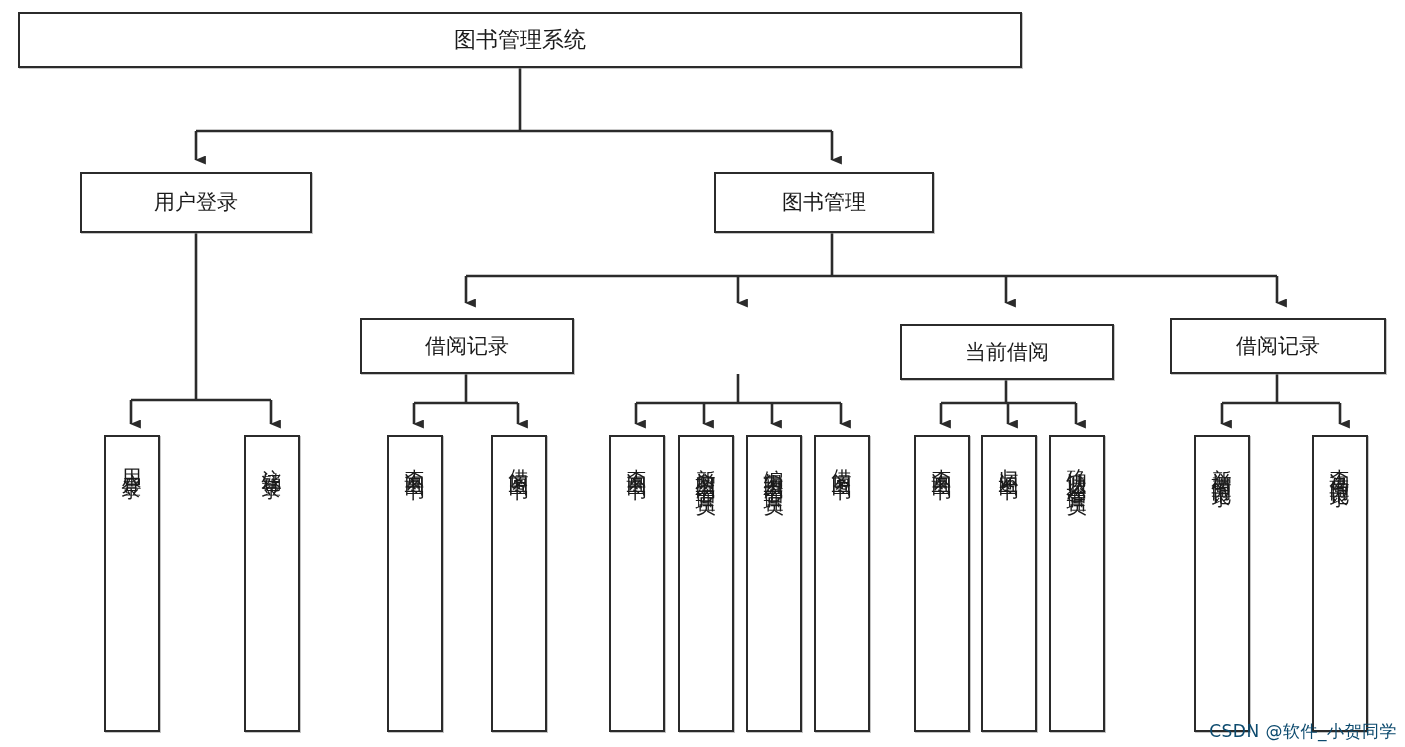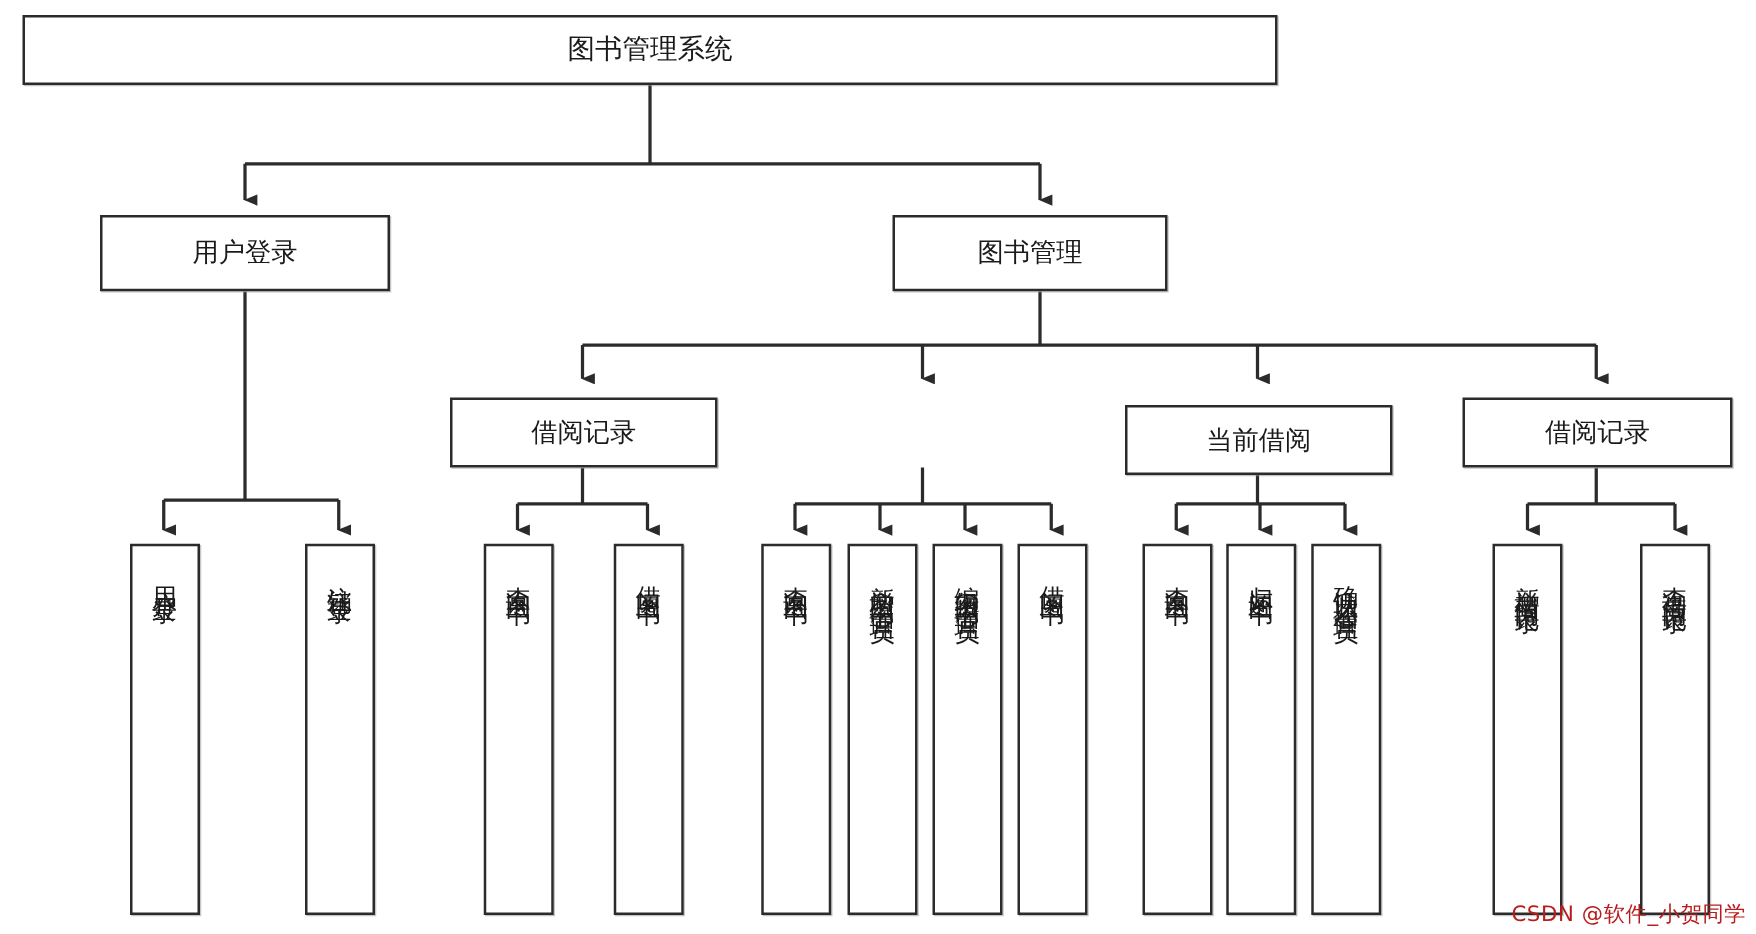--- a/index.html
+++ b/index.html
@@ -58,21 +58,21 @@
     text-orientation: upright;
     font-size: 20px;
     letter-spacing: 4px;
     line-height: 1;
   }
   .watermark {
     position: absolute;
     right: 8px;
     bottom: 4px;
     font-size: 17px;
-    color: #b91c1c;
+    color: #0c4a6e;
     letter-spacing: 0.5px;
     white-space: nowrap;
     user-select: none;
   }
 </style>
 </head>
 <body>
 
 <div id="canvas">
 

